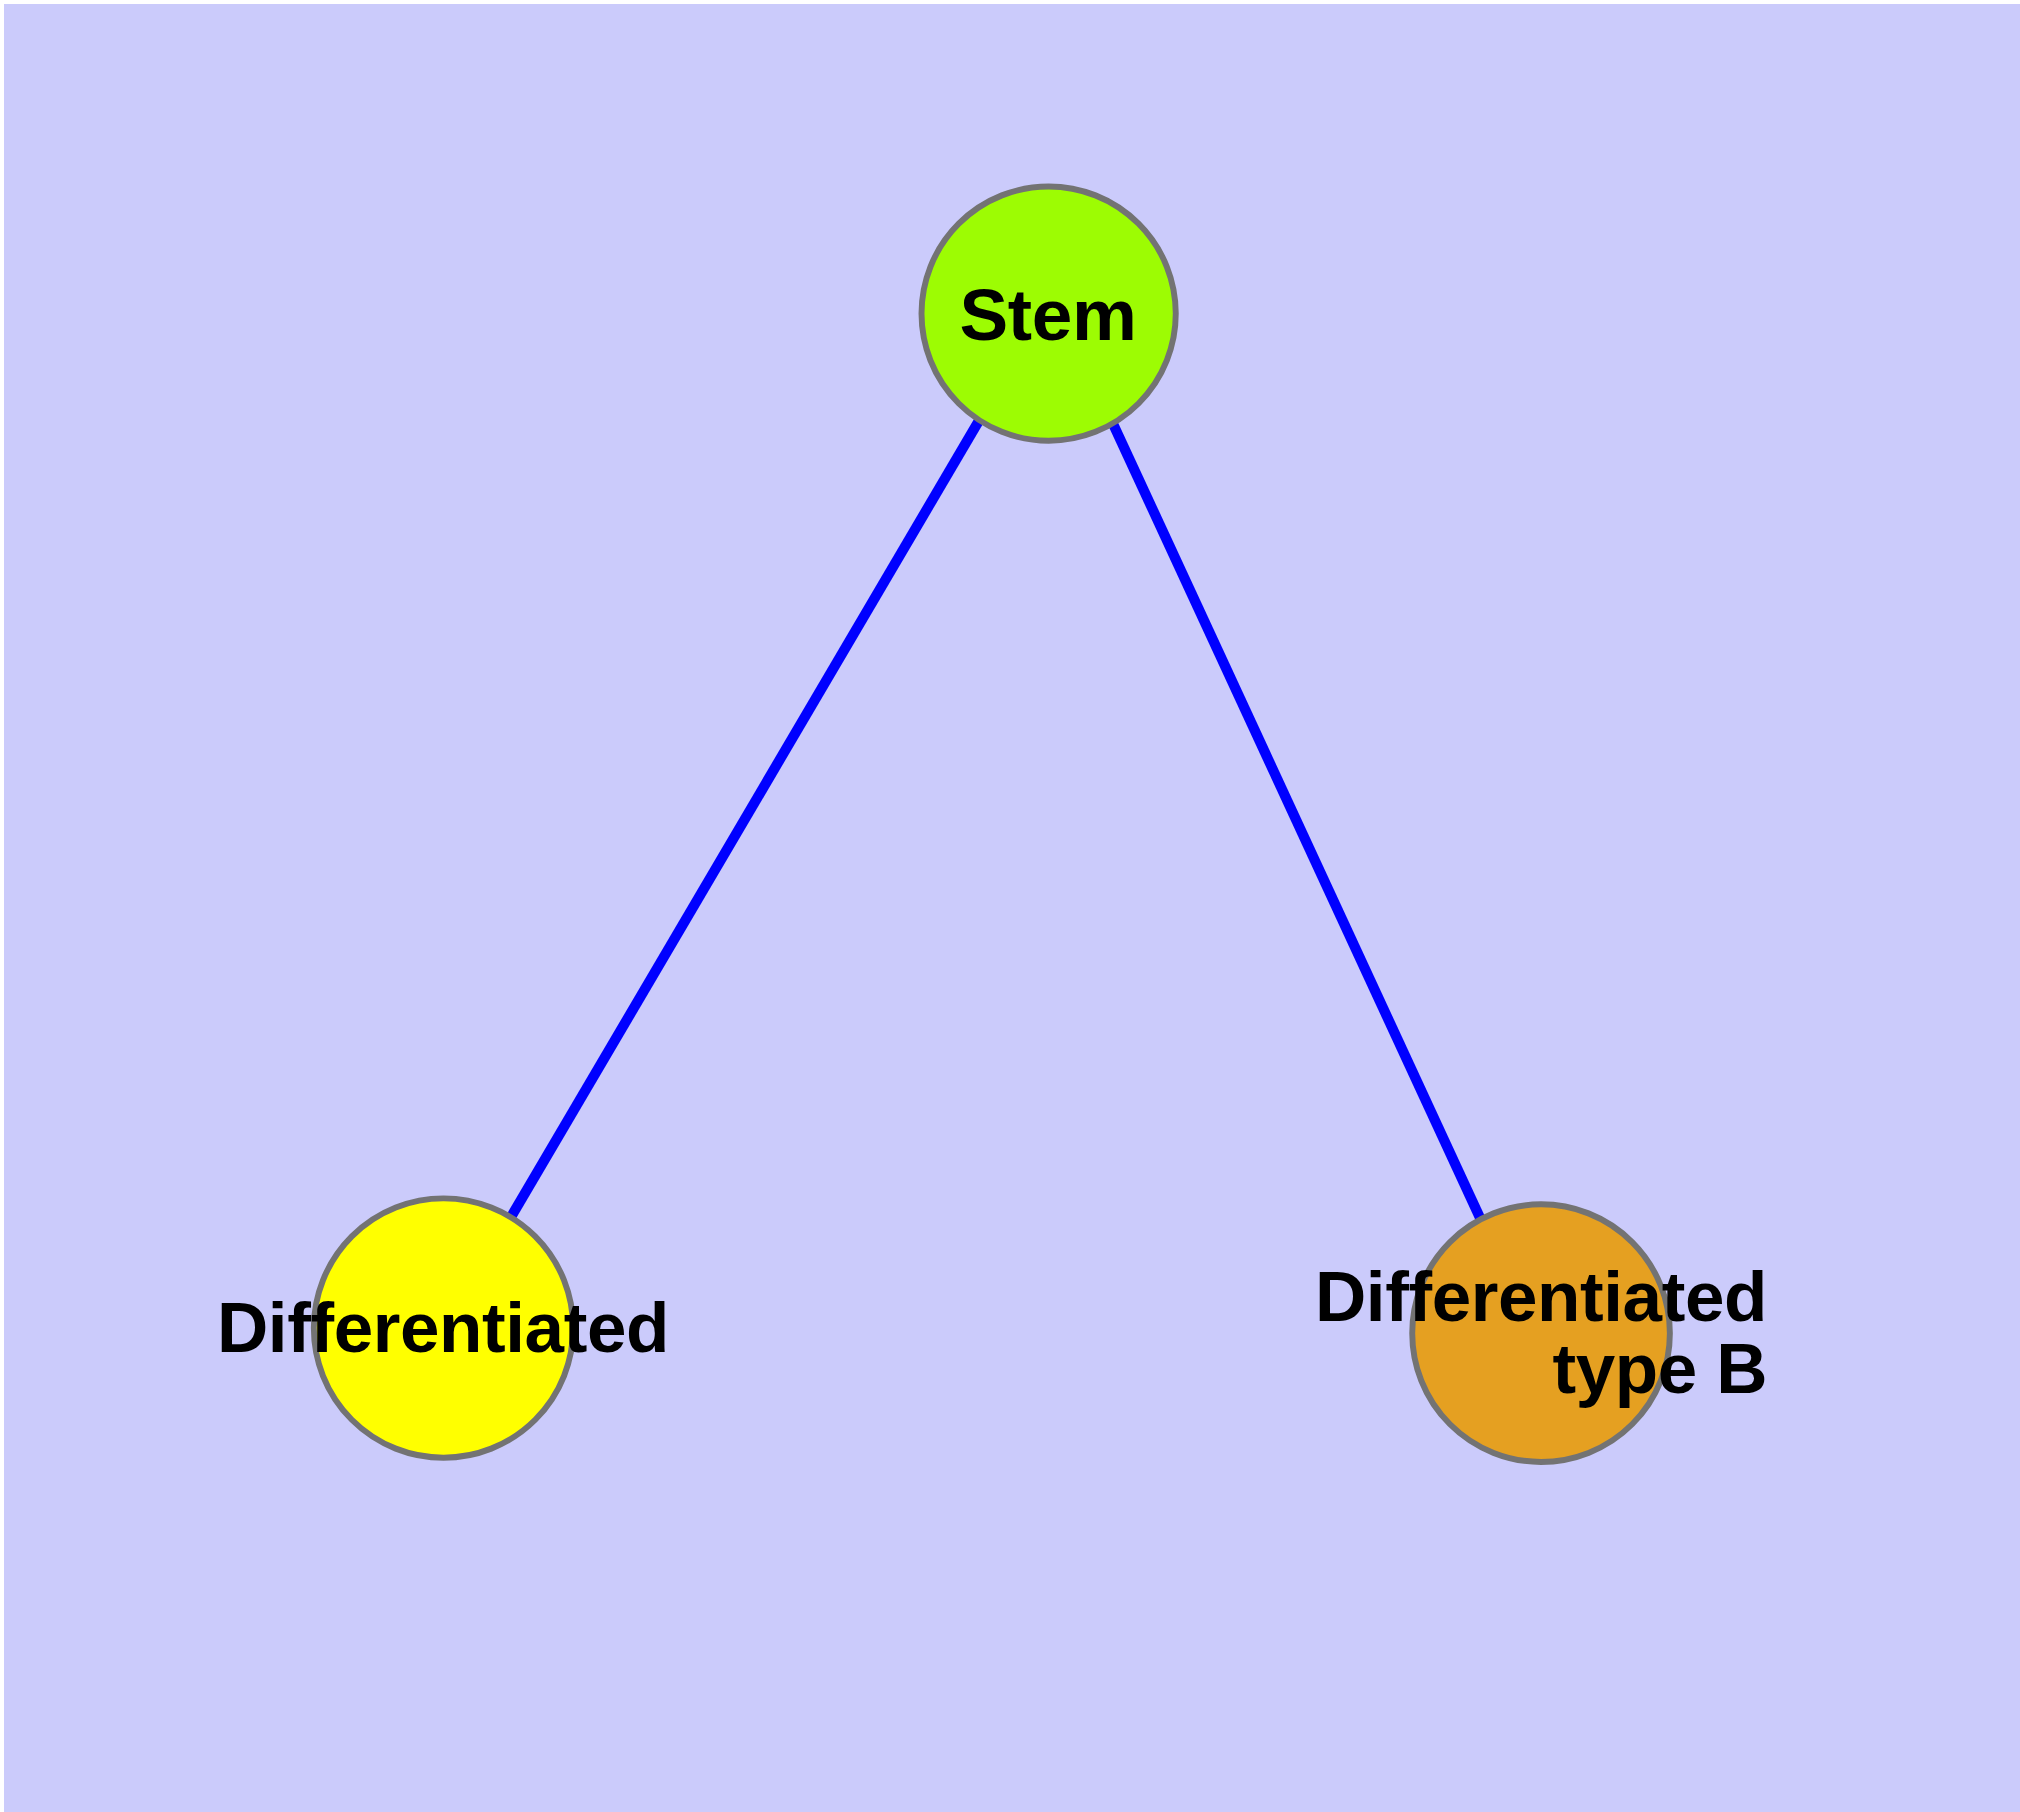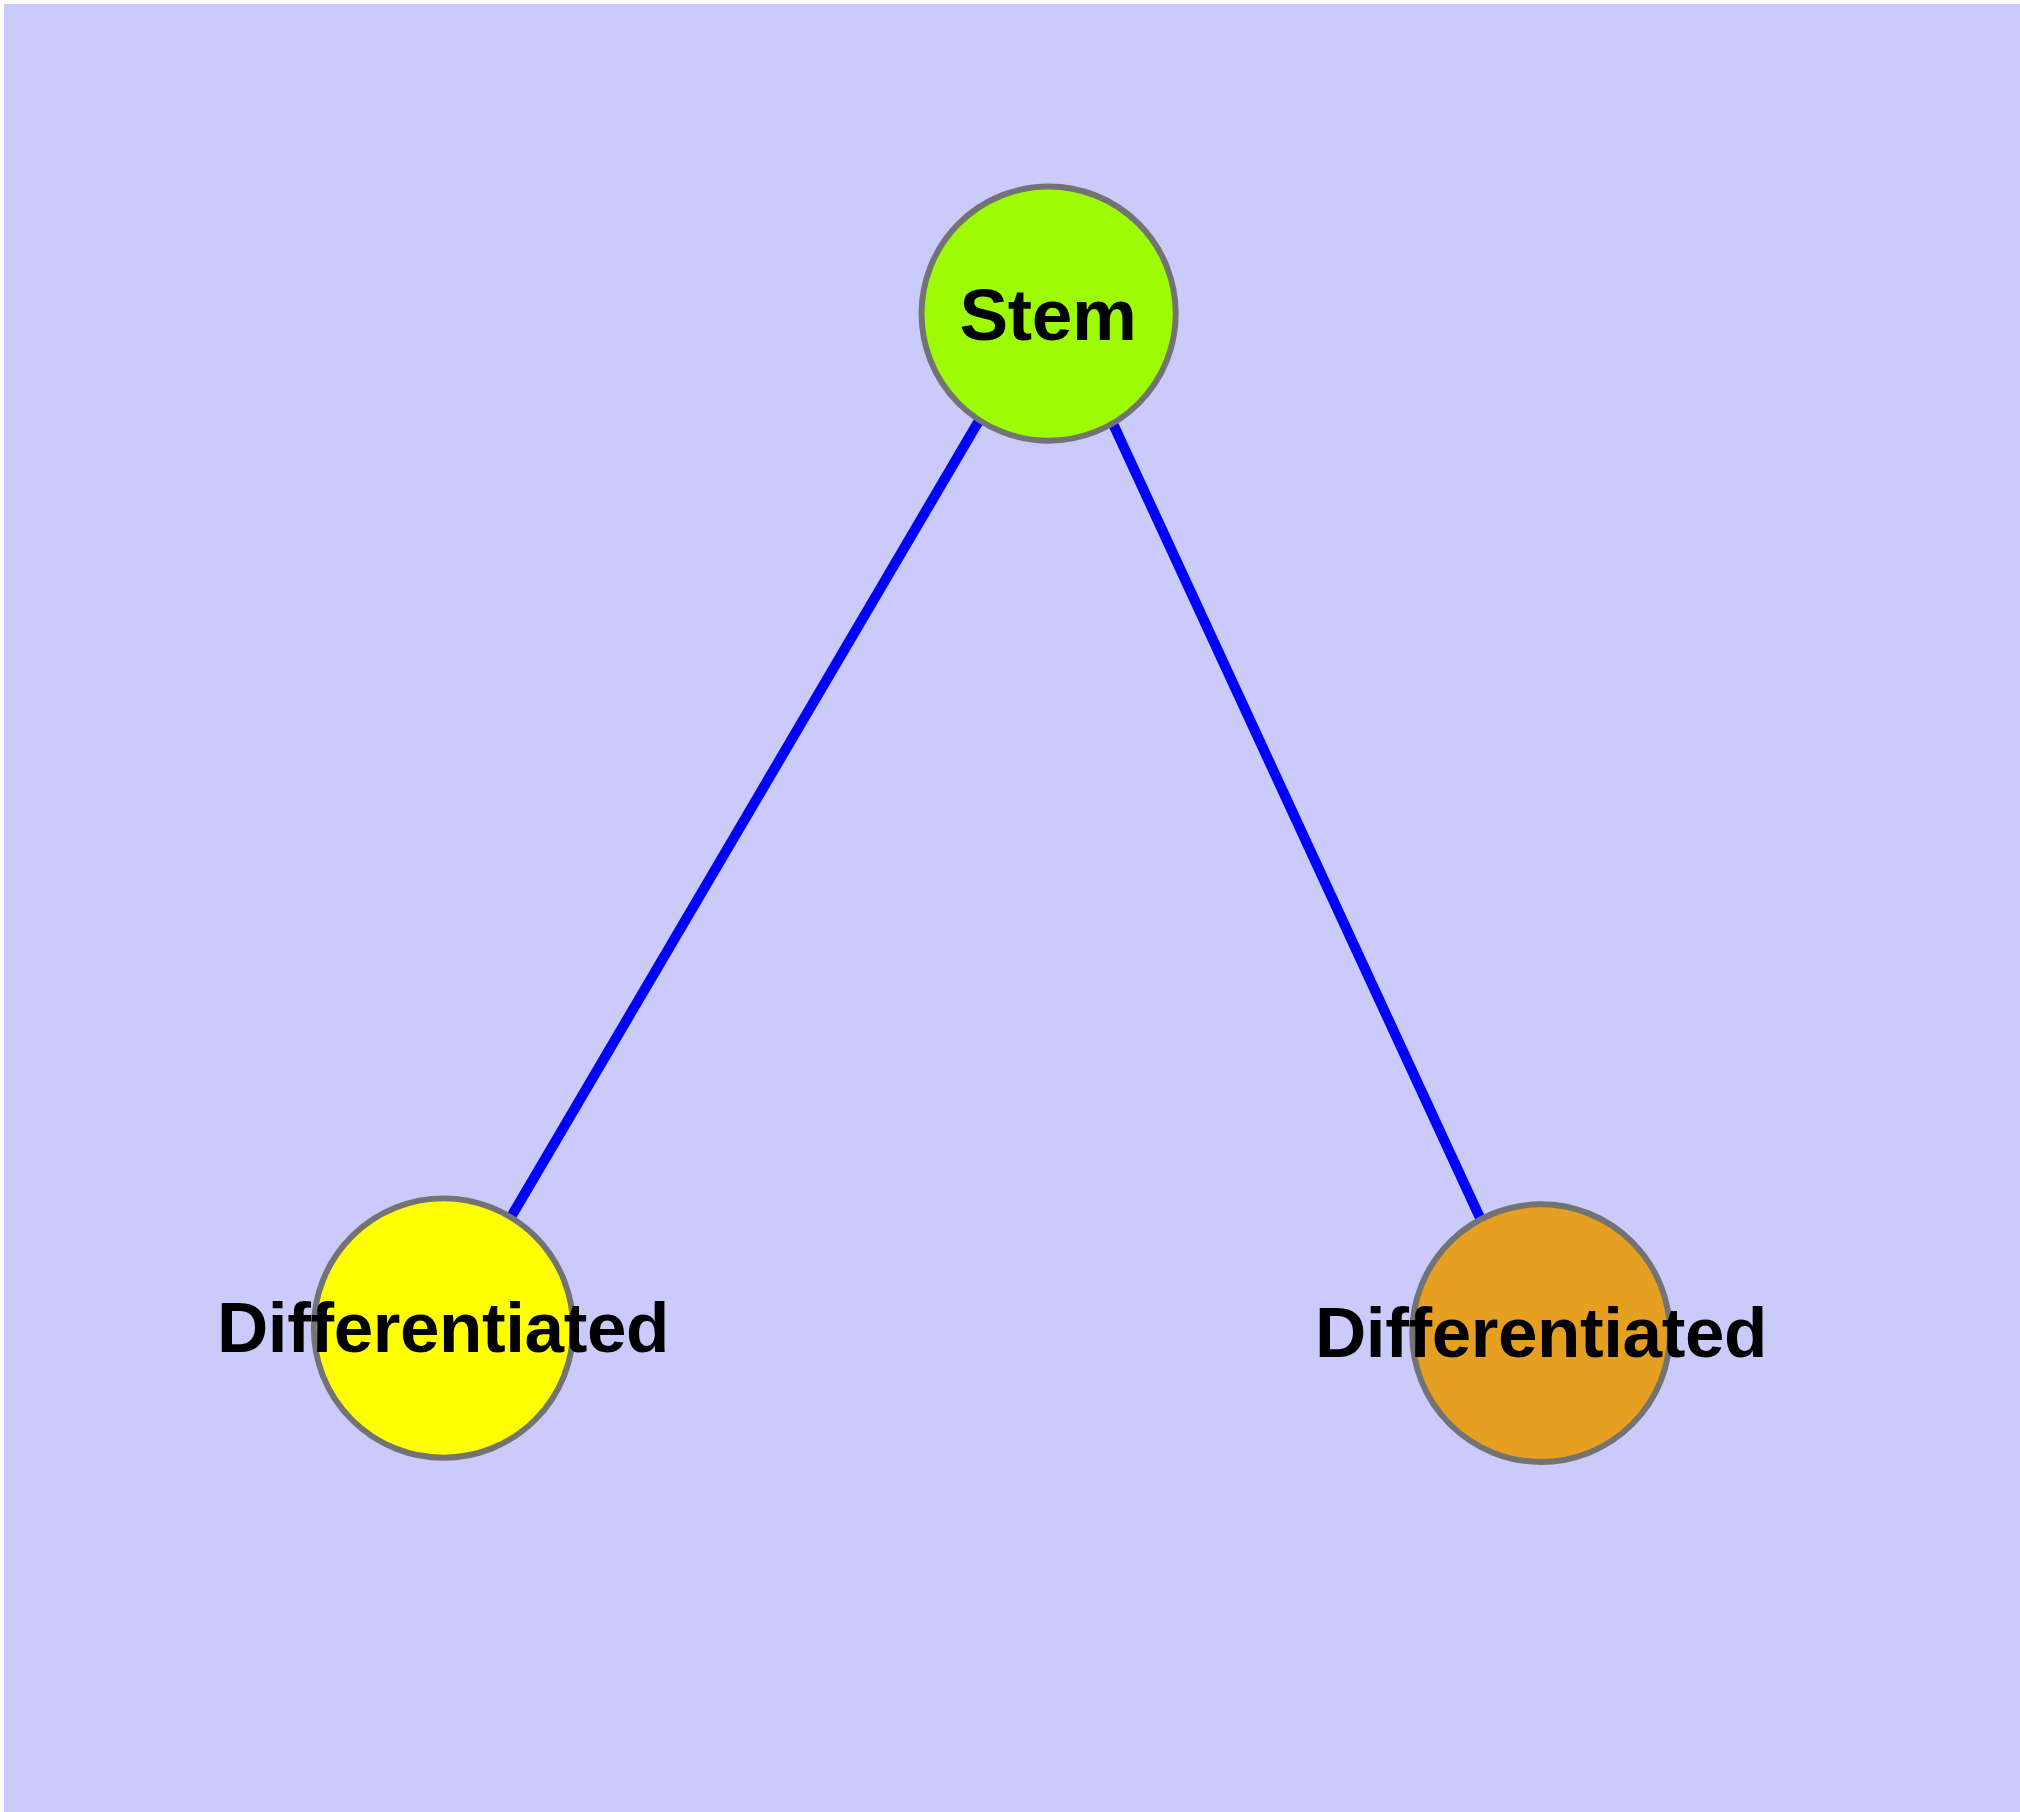--- a/index.html
+++ b/index.html
@@ -87,16 +87,16 @@
       <circle class="graph-node-circle" cx="1237" cy="370" r="150" fill="#9dfc03"></circle>
       <circle class="graph-node-circle" cx="523" cy="1567" r="153" fill="#ffff00"></circle>
       <circle class="graph-node-circle" cx="1818" cy="1573" r="152" fill="#e5a021"></circle>
     </g>
   </svg>
 
   <div class="node-label" id="label-stem">Stem</div>
 
   <div class="node-label" id="label-diff-a"><span>Differentiated</span><br></div>
 
-  <div class="node-label" id="label-diff-b"><span>Differentiated</span><br></div>
+  <div class="node-label" id="label-diff-b"><span>Differentiated</span><br><span>type B</span></div>
 
 </div>
 
 
 </body></html>

